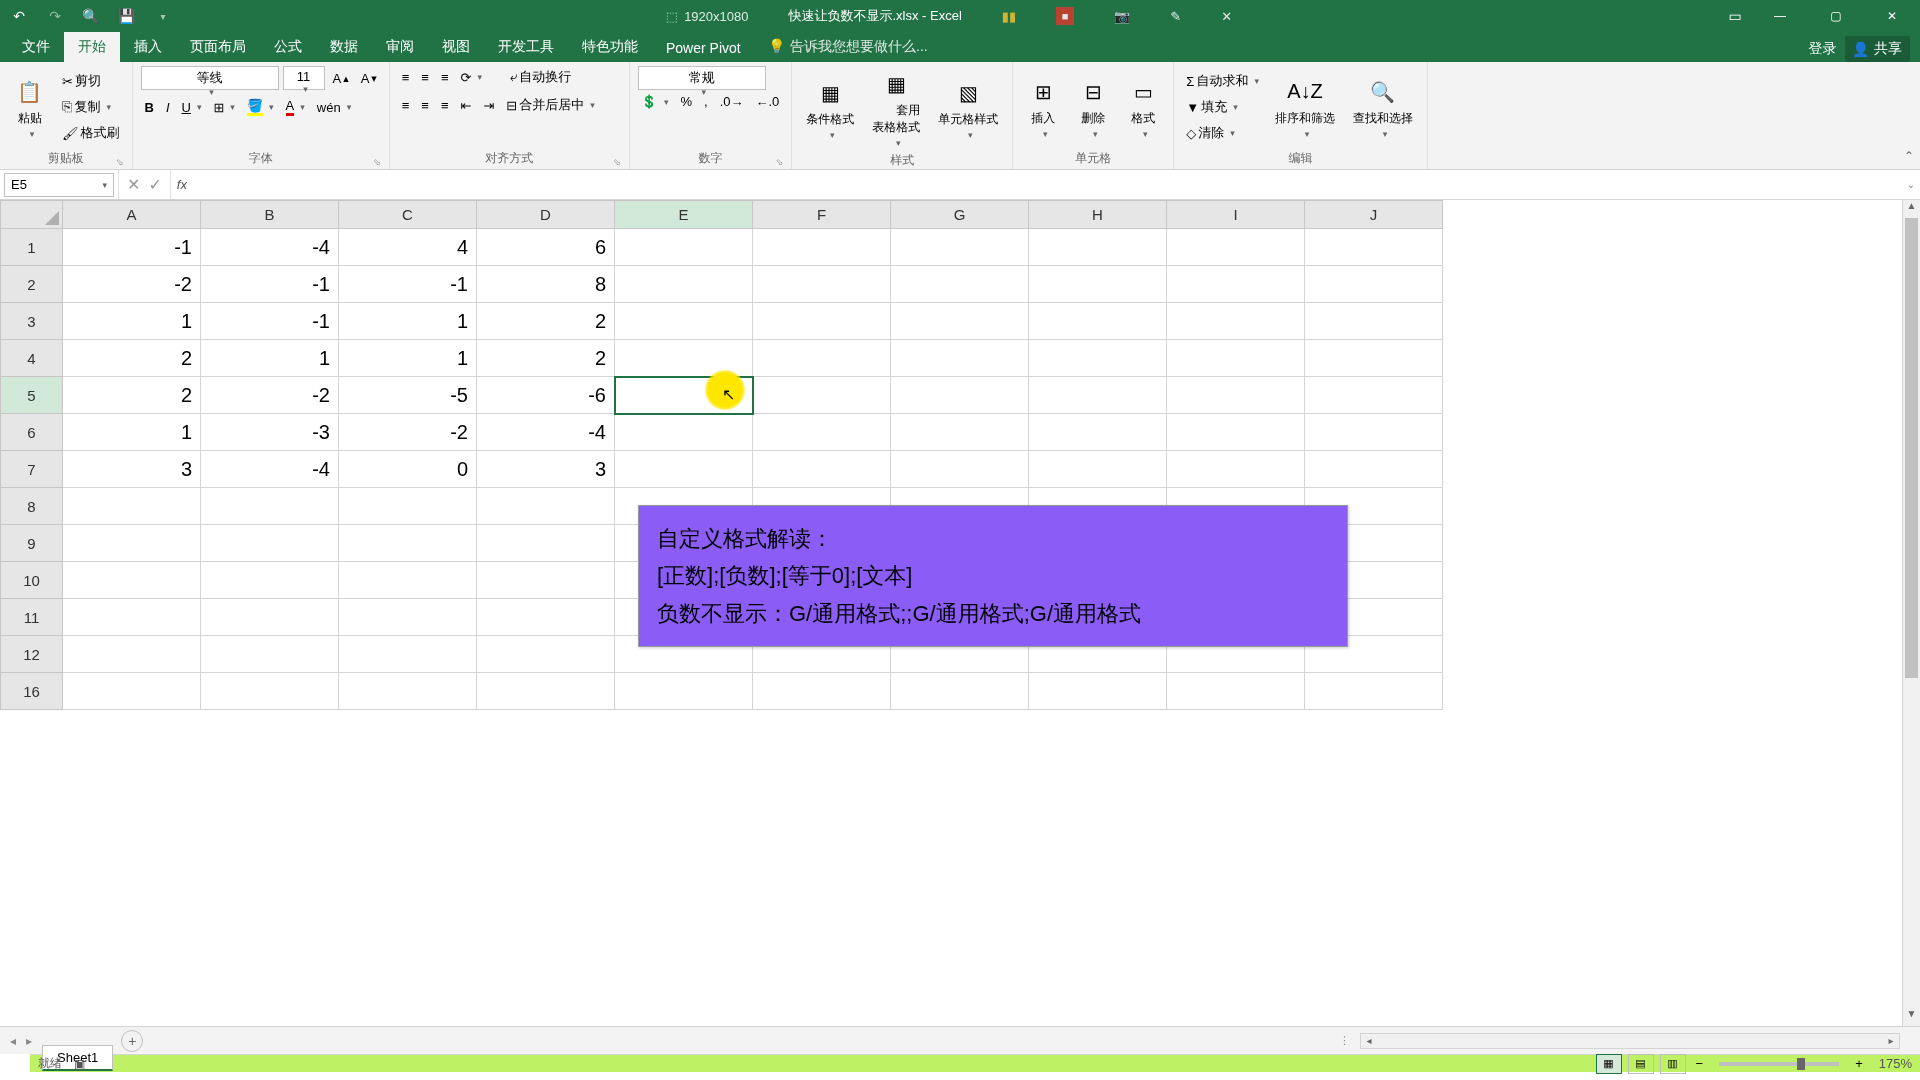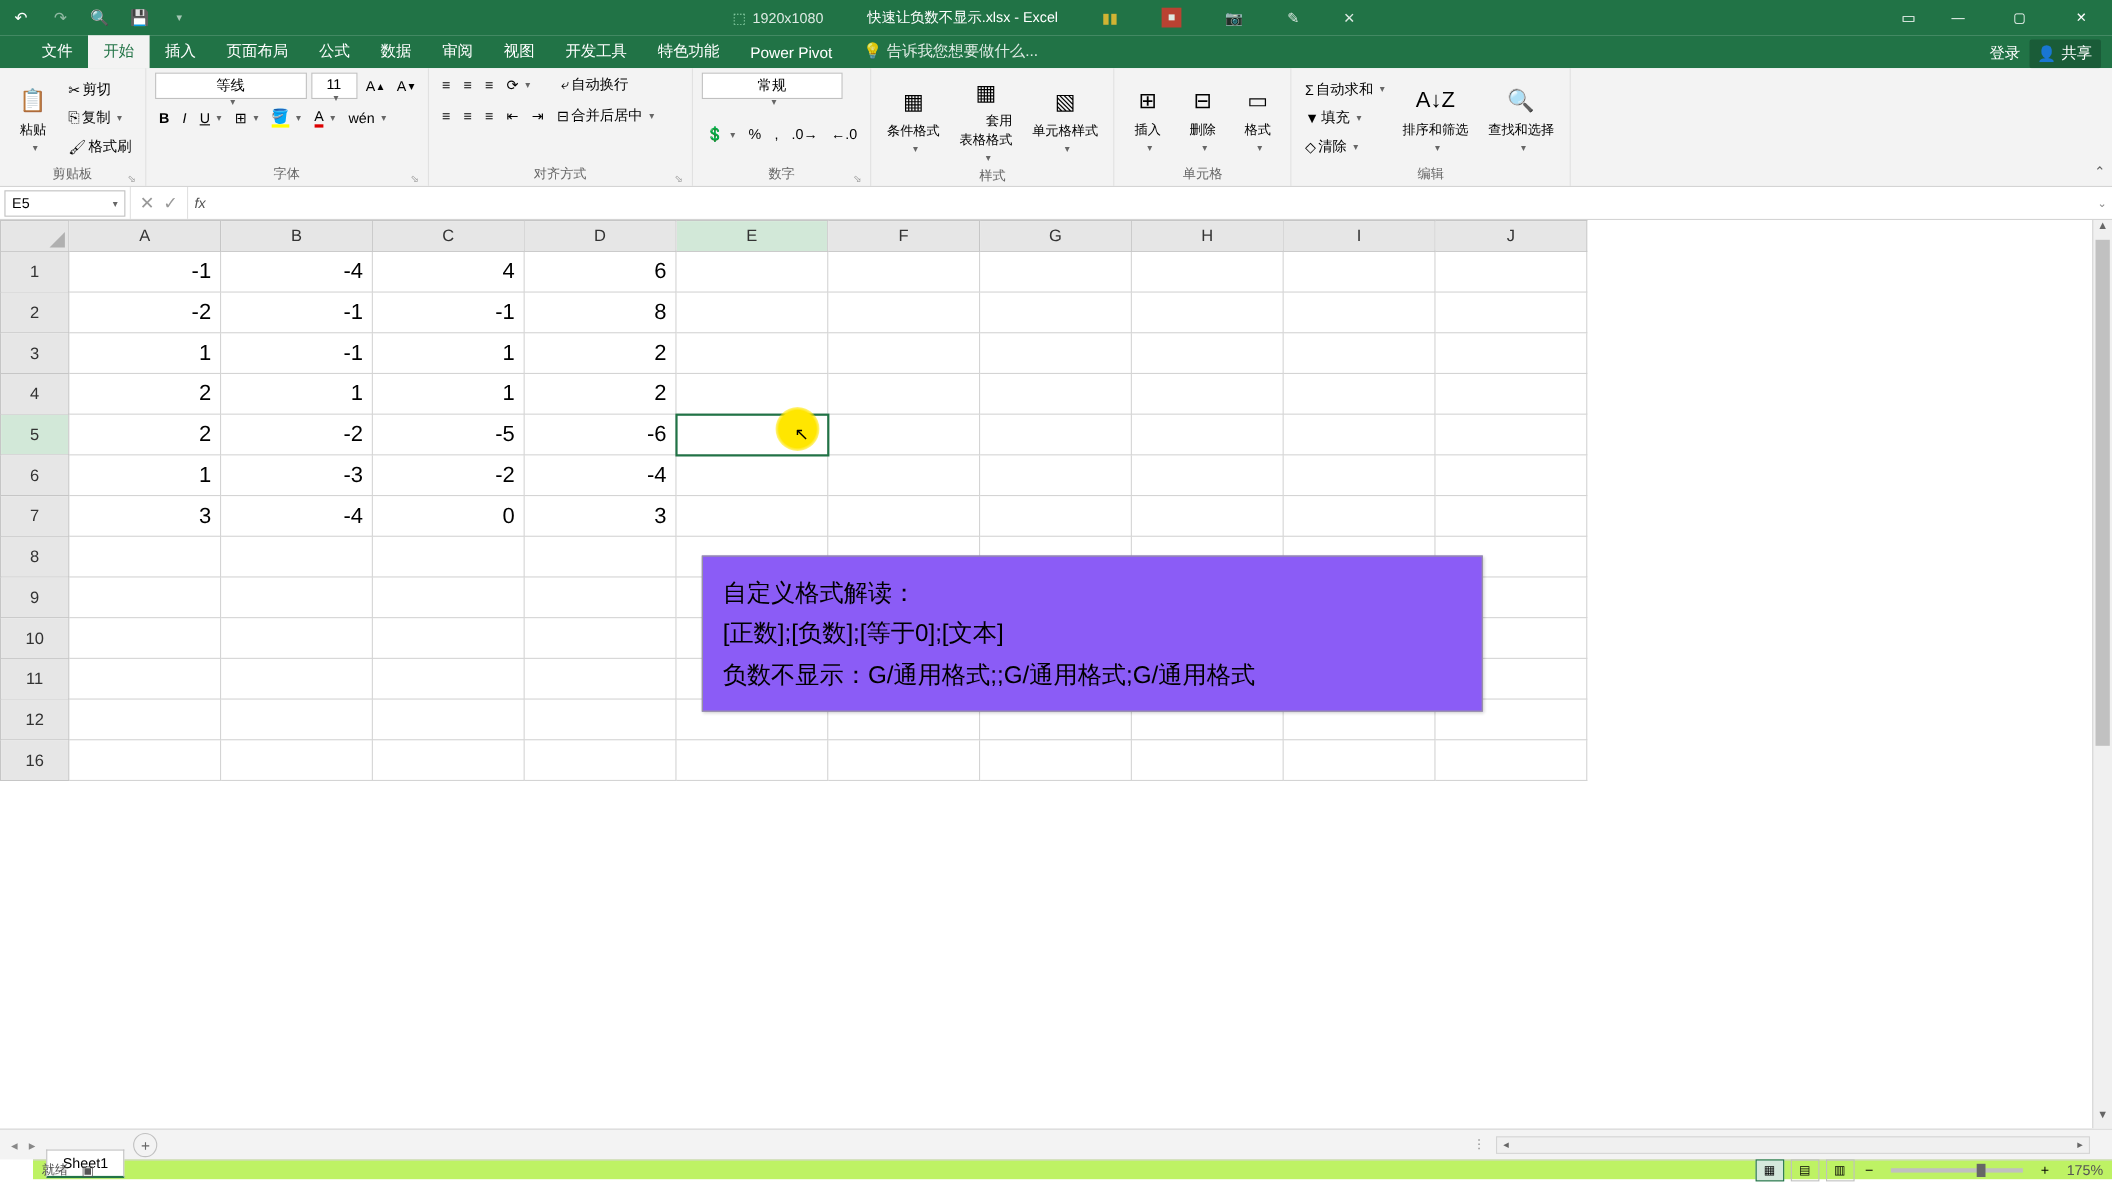--- a/index.html
+++ b/index.html
@@ -8,21 +8,21 @@
 
 .titlebar { height:32px; background:#217346; display:flex; align-items:center; color:#fff; font-size:12px; }
 .tb-left { display:flex; align-items:center; gap:18px; padding-left:10px; }
 .tb-icon { width:18px; height:18px; display:flex; align-items:center; justify-content:center; font-size:14px; color:#fff; cursor:pointer; }
 .tb-center { flex:1; display:flex; align-items:center; justify-content:center; gap:40px; }
 .tb-title { color:#fff; font-size:13px; }
 .tb-right { display:flex; align-items:center; gap:16px; padding-right:8px; }
 .win-btn { width:40px; height:32px; display:flex; align-items:center; justify-content:center; font-size:12px; cursor:pointer; }
 
 
-.ribbon-tabs { height:30px; background:#217346; display:flex; align-items:flex-end; padding-left:24px; }
+.ribbon-tabs { height:30px; background:#217346; display:flex; align-items:flex-end; padding-left:8px; }
 .rtab { padding:6px 14px; color:#fff; font-size:14px; cursor:pointer; }
 .rtab.active { background:#f3f3f3; color:#217346; }
 .rtab-right { margin-left:auto; display:flex; align-items:center; gap:8px; padding-right:10px; color:#fff; font-size:14px; }
 .share-btn { background:#1a5c38; padding:4px 8px; border-radius:2px; display:flex; align-items:center; gap:4px; }
 
 
 .ribbon { height:108px; background:#f3f3f3; border-bottom:1px solid #d4d4d4; display:flex; position:relative; }
 .rgroup { border-right:1px solid #e1e1e1; padding:4px 8px 2px 8px; display:flex; flex-direction:column; justify-content:space-between; min-width:60px; }
 .rgroup-body { flex:1; display:flex; align-items:center; gap:6px; }
 .rgroup-label { font-size:12px; color:#666; text-align:center; padding-top:2px; position:relative; }
@@ -233,21 +233,21 @@
             <span>⊟</span>
             <span>合并后居中</span>
             <span class="drop-arrow">▾</span>
           </span>
       </div>
     </div>
     <div class="rgroup-label"><span>对齐方式</span><span class="dlg">⬂</span></div>
   </div>
 
   <div class="rgroup" style="min-width:140px">
-    <div class="rgroup-body" style="flex-direction:column;align-items:flex-start;gap:22px">
+    <div class="rgroup-body" style="flex-direction:column;align-items:flex-start;gap:2px">
       <div class="select-box" style="width:128px">
           <span>常规</span>
           <span class="drop-arrow">▾</span>
         </div>
       <div class="rrow">
         <span class="small-btn">💲<span class="drop-arrow">▾</span></span>
         <span class="small-btn">%</span>
         <span class="small-btn">,</span>
         <span class="small-btn">.0→</span>
         <span class="small-btn">←.0</span>

